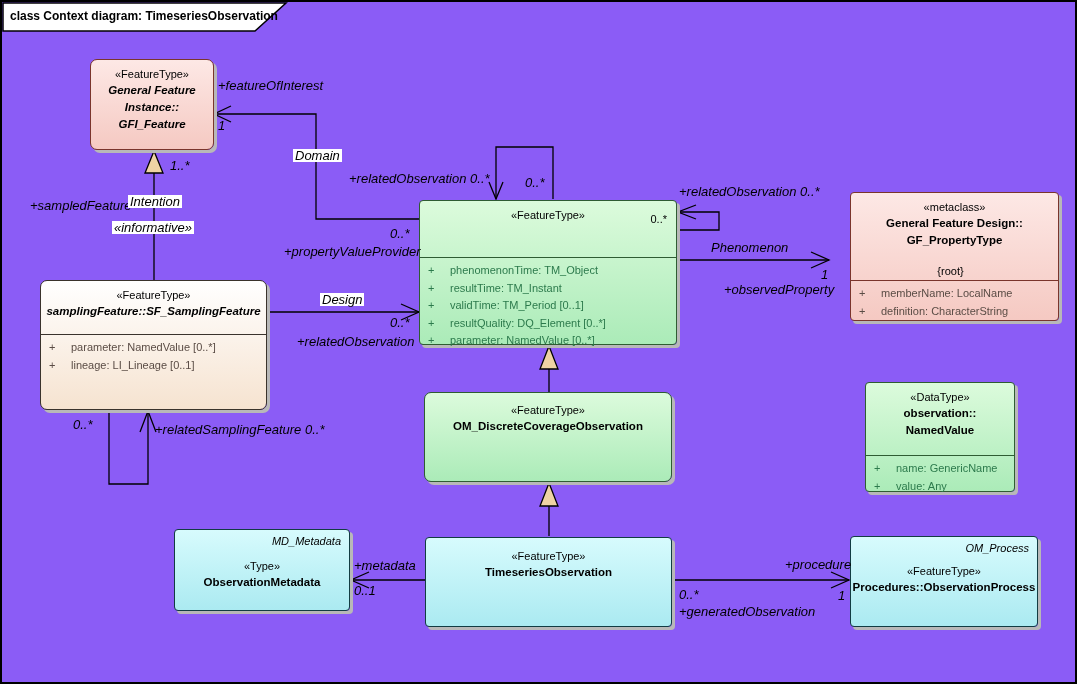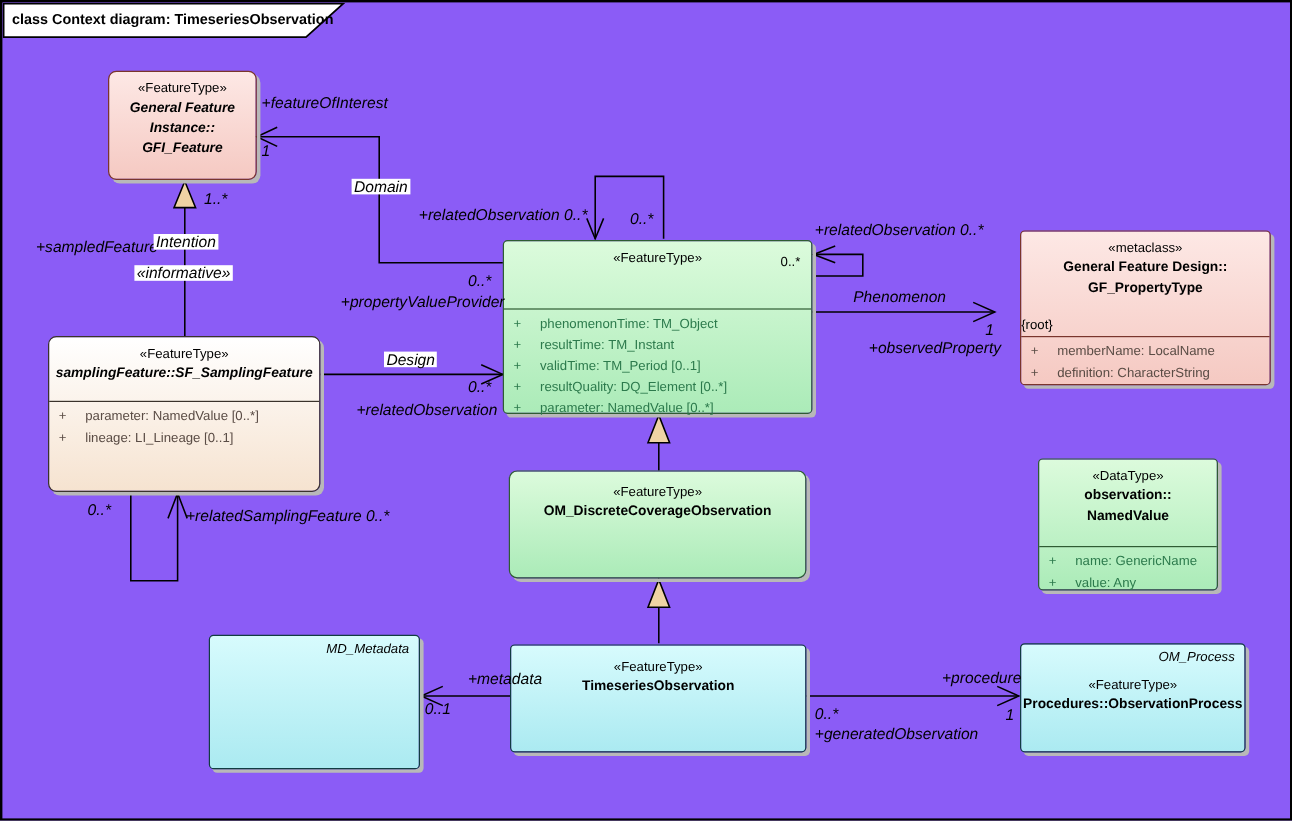--- a/index.html
+++ b/index.html
@@ -17,21 +17,21 @@
   .green { background:linear-gradient(180deg,var(--green_top,#dcfbdc),var(--green_bottom,#abebb8)); border-color:var(--green_border,#2f5c33); }
   .cyan  { background:linear-gradient(180deg,var(--cyan_top,#d7fbfd),var(--cyan_bottom,#abeaf1)); border-color:var(--cyan_border,#123c42); }
   .sfbx  { background:linear-gradient(180deg,var(--sf_top,#ffffff),var(--sf_bottom,#f6e3d0)); border-color:var(--sf_border,#3a332c); }
   .rounded { border-radius:7px; }
   .rounded-sm { border-radius:4px; }
   .hdr { text-align:center; padding-top:6px; position:relative; }
   .stereo { font-size:11px; line-height:16px; }
   .cname { font-weight:bold; font-size:11.5px; line-height:17px; }
   .italic { font-style:italic; }
   .classifier { position:absolute; top:5px; right:8px; font-style:italic; font-size:11px; }
-  .tagline { text-align:left; padding:0 8px 3px 0; font-size:11px; }
+  .tagline { text-align:center; padding:0 8px 3px 0; font-size:11px; }
   .attrs { border-top:1px solid; border-color:inherit; padding:4px 6px 2px 8px; }
   .attr-row { display:flex; line-height:17.6px; white-space:nowrap; }
   .attr-row .vis { width:10px; margin-right:12px; flex:0 0 auto; }
   .green .attr-row { color:var(--green_attr_text,#2c7a4c); }
   .pink .attrs .attr-row, .sfbx .attrs .attr-row { color:var(--neutral_attr_text,#5a4c45); }
   .corner-mult { position:absolute; top:12px; right:9px; font-size:11px; font-weight:normal; }
   .lbl { position:absolute; z-index:3; font-size:13px; line-height:13px; white-space:nowrap;font-style:italic; }
   .lbl.bg { background:#fff; padding:0 2px; }
   #diagram-title { position:absolute; left:8px; top:7px; z-index:3; font-size:12px; font-weight:bold; white-space:nowrap; }
 </style>
@@ -201,22 +201,26 @@
     </div>
   </div>
 
   <div class="uml-box cyan rounded-sm" style="left:423px; top:535px; width:247px; height:90px;">
     <div class="hdr" style="padding-top:10px;">
       <div class="stereo">«FeatureType»</div>
       <div class="cname">TimeseriesObservation</div>
     </div>
   </div>
 
-  <div class="uml-box cyan rounded-sm" style="left:172px; top:527px; width:176px; height:112px;">
+  <div class="uml-box cyan rounded-sm" style="left:172px; top:527px; width:176px; height:82px;">
     <div class="classifier">MD_Metadata</div>
+    <div class="hdr" style="padding-top:28px;">
+      <div class="stereo">«Type»</div>
+      <div class="cname">ObservationMetadata</div>
+    </div>
   </div>
 
   <div class="uml-box cyan rounded-sm" style="left:848px; top:534px; width:188px; height:91px;">
     <div class="classifier">OM_Process</div>
     <div class="hdr" style="padding-top:26px;">
       <div class="stereo">«FeatureType»</div>
       <div class="cname">Procedures::ObservationProcess</div>
     </div>
   </div>
 
@@ -233,20 +237,20 @@
   <div class="lbl bg" style="left:126px; top:193px;">Intention</div>
   <div class="lbl bg" style="left:110px; top:219px;">«informative»</div>
   <div class="lbl" style="left:347px; top:170px;">+relatedObservation 0..*</div>
   <div class="lbl" style="left:523px; top:174px;">0..*</div>
   <div class="lbl" style="left:677px; top:183px;">+relatedObservation 0..*</div>
   <div class="lbl" style="left:709px; top:239px;">Phenomenon</div>
   <div class="lbl" style="left:819px; top:266px;">1</div>
   <div class="lbl" style="left:722px; top:281px;">+observedProperty</div>
   <div class="lbl" style="left:71px; top:416px;">0..*</div>
   <div class="lbl" style="left:153px; top:421px;">+relatedSamplingFeature 0..*</div>
-  <div class="lbl" style="left:352px; top:557px;margin-left:36px;">+metadata</div>
+  <div class="lbl" style="left:352px; top:557px;">+metadata</div>
   <div class="lbl" style="left:352px; top:582px;">0..1</div>
   <div class="lbl" style="left:783px; top:556px;">+procedure</div>
   <div class="lbl" style="left:836px; top:587px;">1</div>
   <div class="lbl" style="left:677px; top:586px;">0..*</div>
   <div class="lbl" style="left:677px; top:603px;">+generatedObservation</div>
 
 </div>
 
 </body></html>

